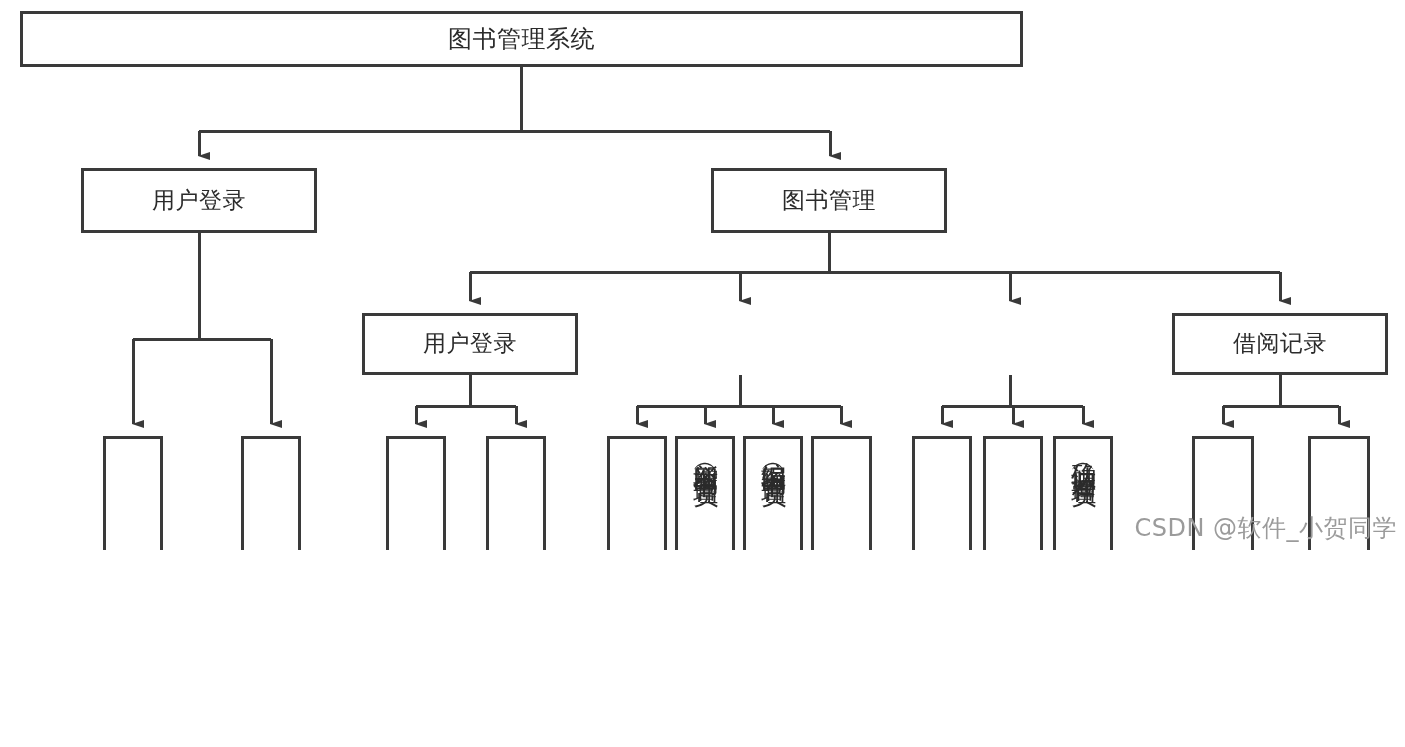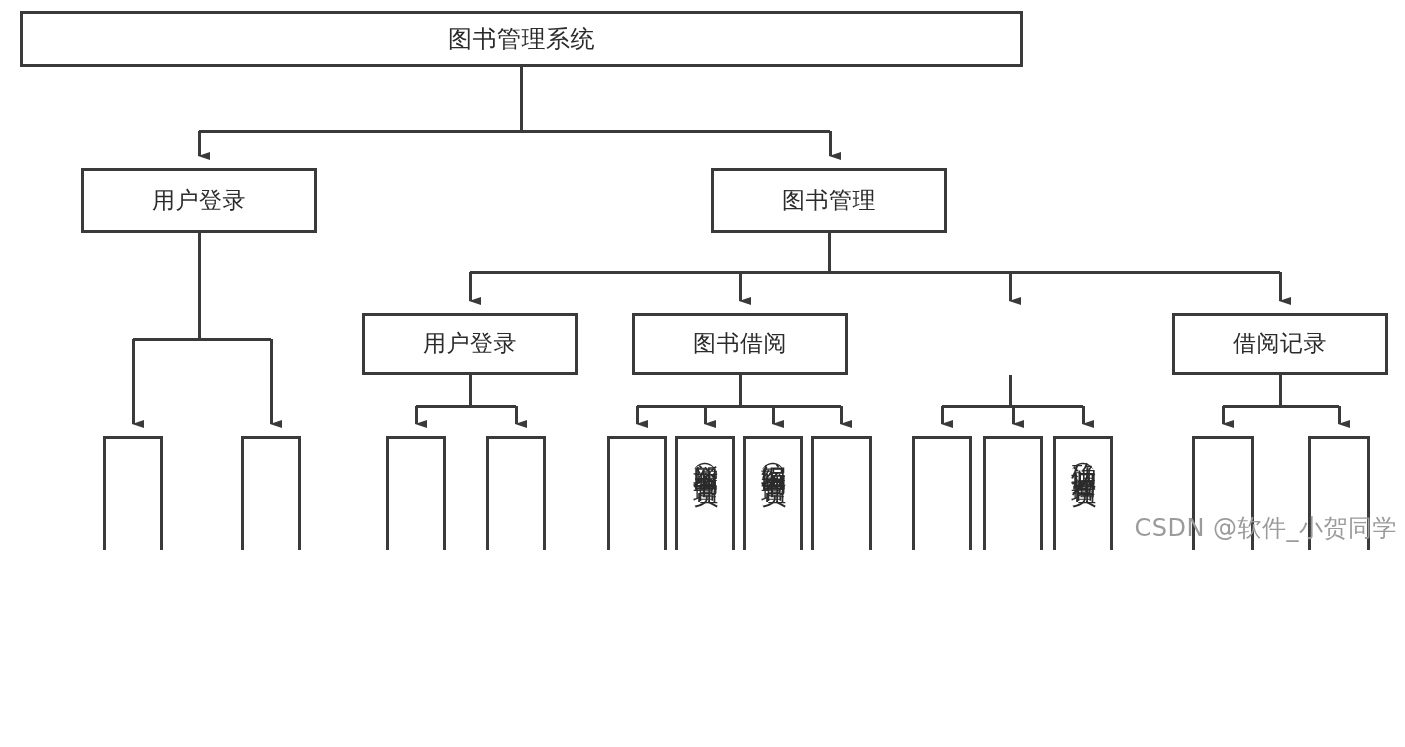--- a/index.html
+++ b/index.html
@@ -145,23 +145,20 @@
   <div class="node-box node-h" style="left:81px; top:168px; width:236px; height:65px;">
     <span class="node-label">用户登录</span>
   </div>
   <div class="node-box node-h" style="left:711px; top:168px; width:236px; height:65px;">
     <span class="node-label">图书管理</span>
   </div>
 
   <div class="node-box node-h" style="left:362px; top:313px; width:216px; height:62px;">
     <span class="node-label">用户登录</span>
   </div>
-  <div class="node-box node-h" style="left:632px; top:313px; width:216px; height:62px;">
-    <span class="node-label">图书借阅</span>
-  </div>
   <div class="node-box node-h" style="left:1172px; top:313px; width:216px; height:62px;">
     <span class="node-label">借阅记录</span>
   </div>
 
   <div class="node-box node-v align-bottom" style="left:103px; top:436px; width:60px; height:299px;">
     <span class="node-label">用户登录</span>
   </div>
   <div class="node-box node-v align-bottom" style="left:241px; top:436px; width:60px; height:299px;">
     <span class="node-label">注销登录</span>
   </div>

